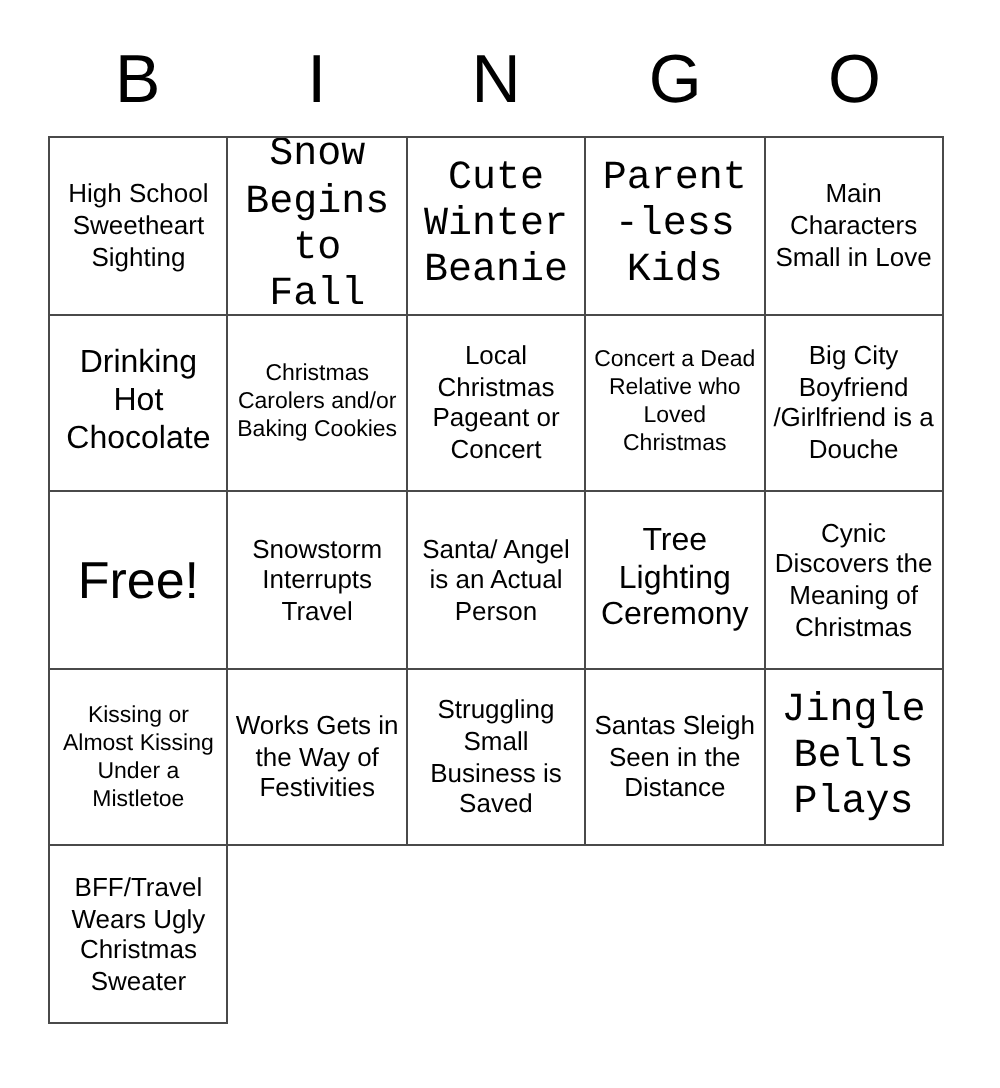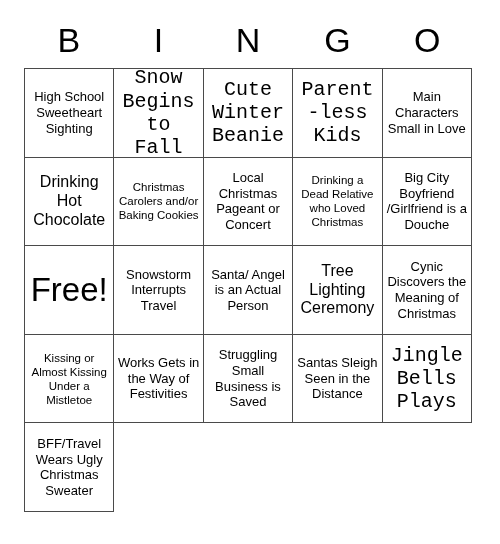--- a/index.html
+++ b/index.html
@@ -76,21 +76,21 @@
     line-height: 1.18;
     word-wrap: break-word;
   }
 
   
   .fs-xs  .cell-text { font-size: 9.5px;  line-height: 1.25; }
   .fs-sm  .cell-text { font-size: 11.5px; line-height: 1.22; }
   .fs-md  .cell-text { font-size: 13px;   line-height: 1.2;  }
   .fs-lg  .cell-text { font-size: 16px;   line-height: 1.18; }
   .fs-xl  .cell-text { font-size: 20px;   line-height: 1.16; font-family: Liberation Mono, monospace; }
-  .fs-free .cell-text { font-size: 33px;  line-height: 1.1;  }
+  .fs-free .cell-text { font-size: 26px;  line-height: 1.1;  }
 </style>
 </head>
 <body>
 
 <div class="card">
 
   <div class="header-row">
     <div class="header-letter">B</div>
     <div class="header-letter">I</div>
     <div class="header-letter">N</div>
@@ -117,21 +117,21 @@
       <div class="cell fs-lg">
         <span class="cell-text">Drinking Hot Chocolate</span>
       </div>
       <div class="cell fs-sm">
         <span class="cell-text">Christmas Carolers and/or Baking Cookies</span>
       </div>
       <div class="cell fs-md">
         <span class="cell-text">Local Christmas Pageant or Concert</span>
       </div>
       <div class="cell fs-sm">
-        <span class="cell-text">Drinking a Dead Relative who Loved Christmas</span>
+        <span class="cell-text">Concert a Dead Relative who Loved Christmas</span>
       </div>
       <div class="cell fs-md">
         <span class="cell-text">Big City Boyfriend /Girlfriend is a Douche</span>
       </div>
       <div class="cell fs-free">
         <span class="cell-text">Free!</span>
       </div>
       <div class="cell fs-md">
         <span class="cell-text">Snowstorm Interrupts Travel</span>
       </div>

